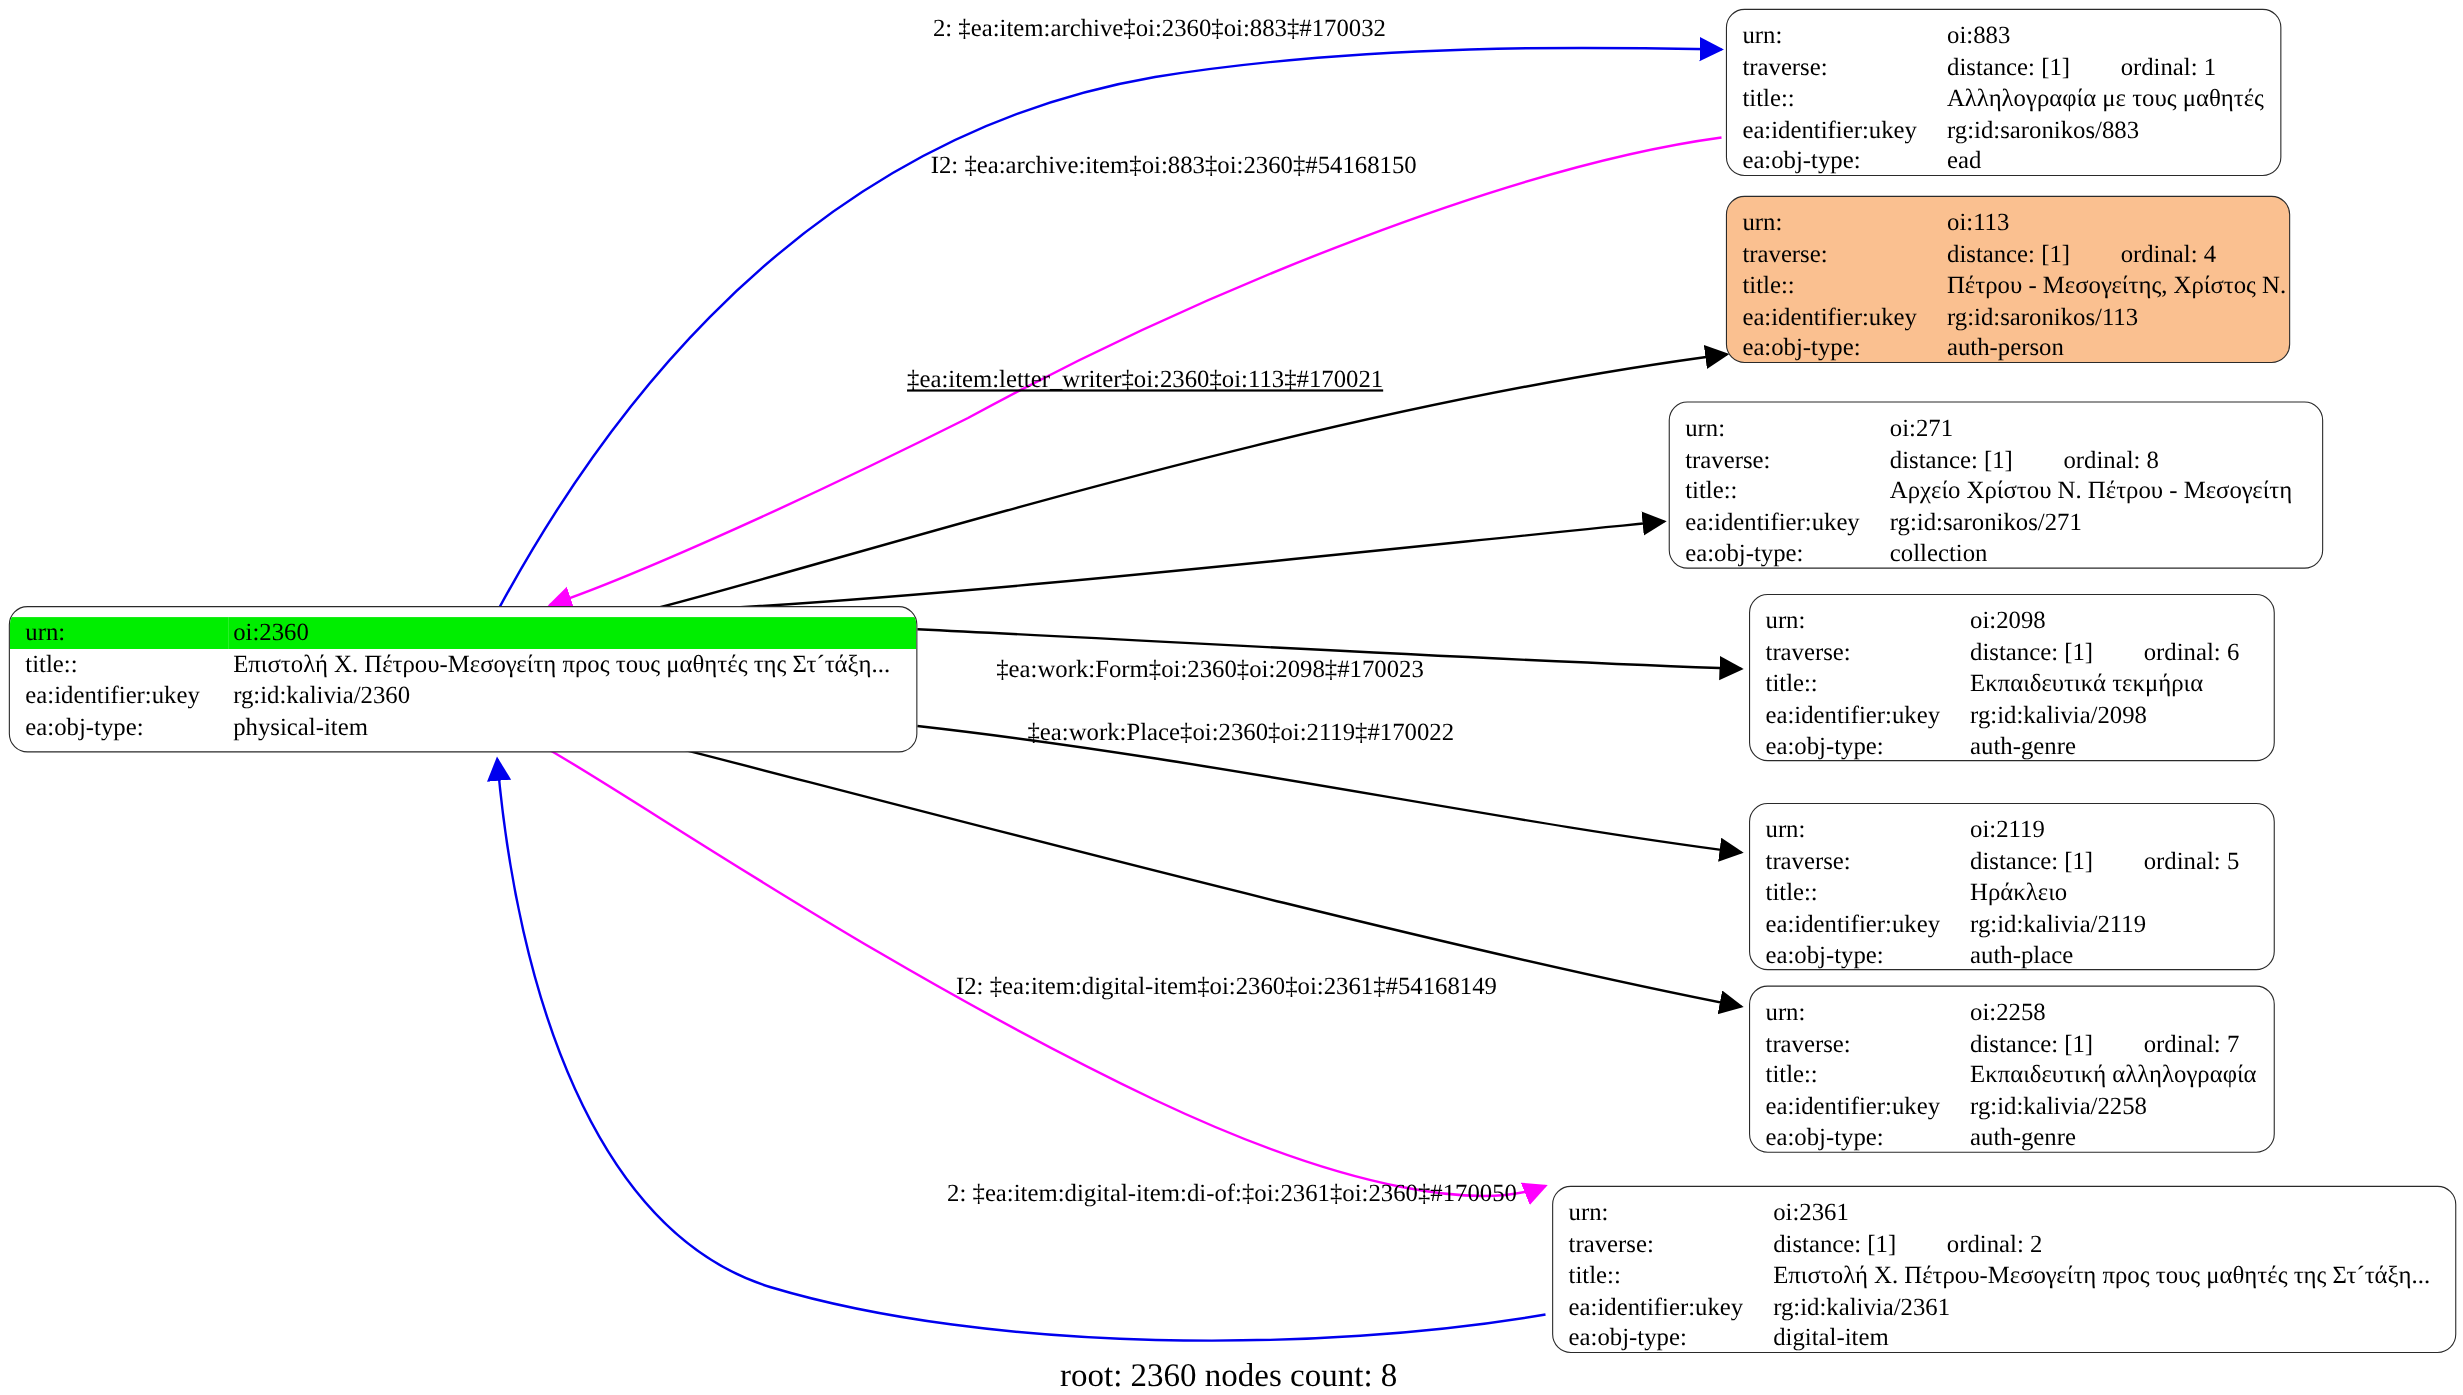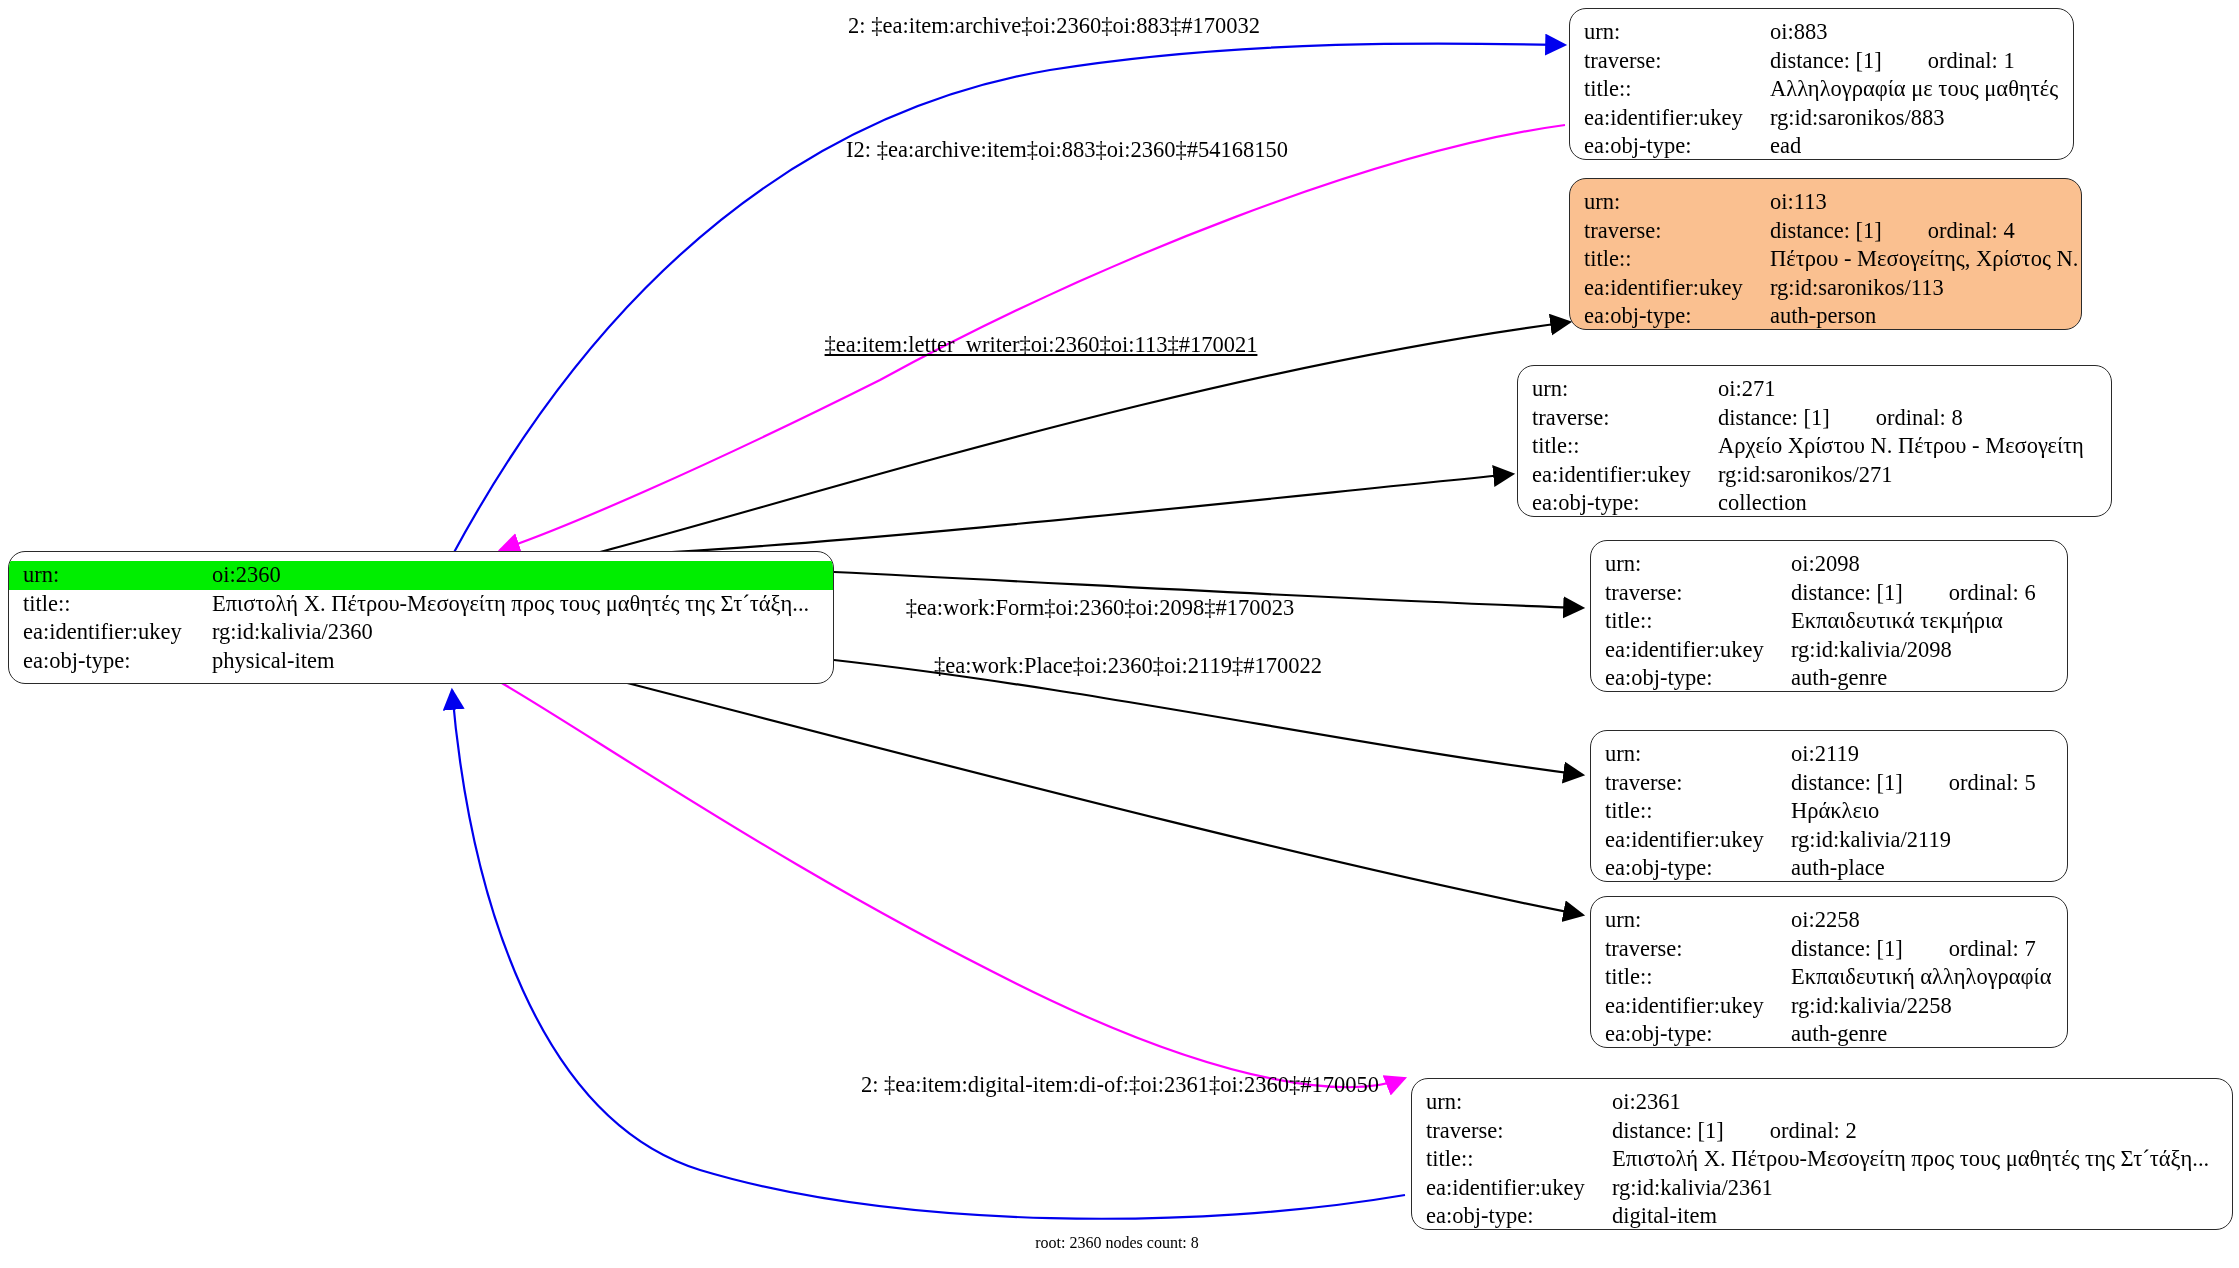--- a/index.html
+++ b/index.html
@@ -63,21 +63,21 @@
   .edge-label {
     position: absolute;
     font-size: 22.5px;
     line-height: 26px;
     white-space: nowrap;
     color: #000000;
     transform: translateX(-50%);
   }
   .footer-label {
     position: absolute;
-    font-size: 16px;
+    font-size: 30px;
     white-space: nowrap;
     transform: translateX(-50%);
   }
   .subrow {
     display: flex;
   }
   .subrow .s2 {
     margin-left: 46px;
   }
 </style>
@@ -370,18 +370,19 @@
   <div class="edge-label" style="left:1067px; top:137px;">I2: ‡ea:archive:item‡oi:883‡oi:2360‡#54168150</div>
 
   <div class="edge-label" style="left:1041px; top:332px;text-decoration:underline;">‡ea:item:letter_writer‡oi:2360‡oi:113‡#170021</div>
 
 
   <div class="edge-label" style="left:1100px; top:595px;">‡ea:work:Form‡oi:2360‡oi:2098‡#170023</div>
 
   <div class="edge-label" style="left:1128px; top:653px;">‡ea:work:Place‡oi:2360‡oi:2119‡#170022</div>
 
 
+  <div class="edge-label" style="left:1115px; top:884px;">I2: ‡ea:item:digital-item‡oi:2360‡oi:2361‡#54168149</div>
 
   <div class="edge-label" style="left:1120px; top:1072px;">2: ‡ea:item:digital-item:di-of:‡oi:2361‡oi:2360‡#170050</div>
 
   <div class="footer-label" style="left:1117px; top:1234px;">root: 2360 nodes count: 8</div>
 
 </div>
 
 </body></html>

